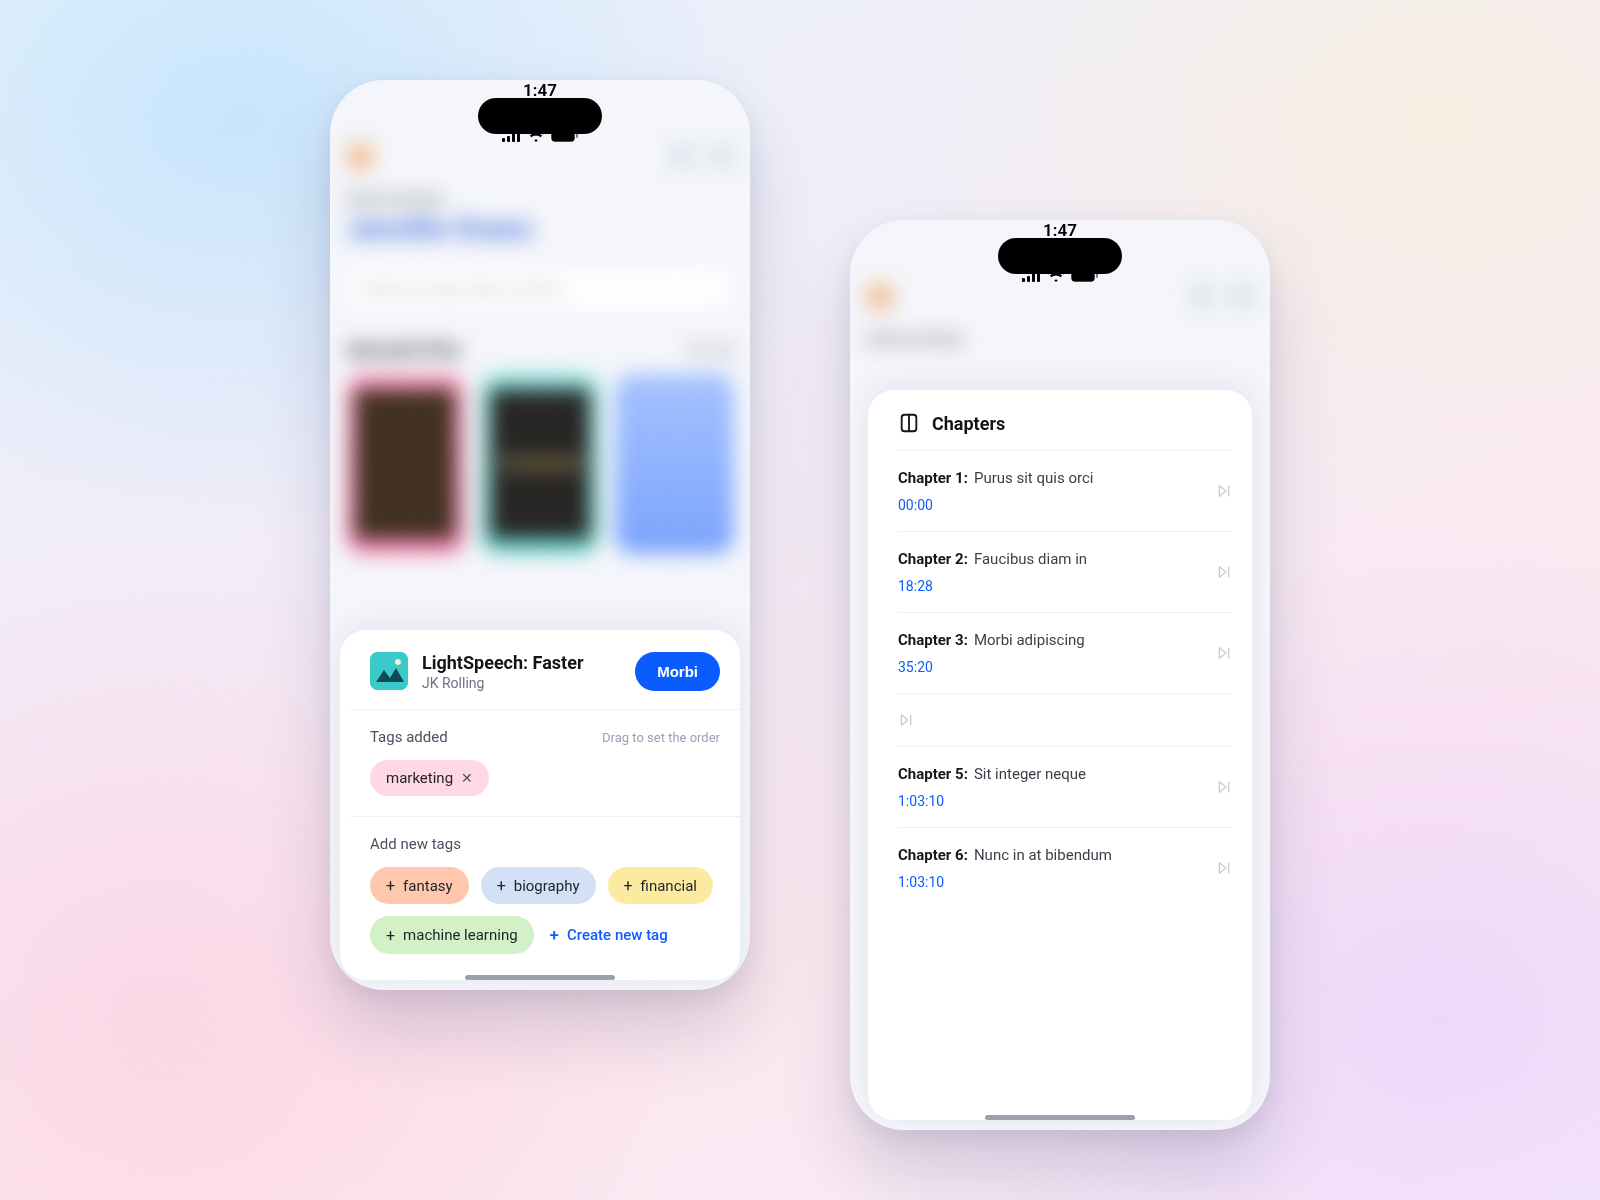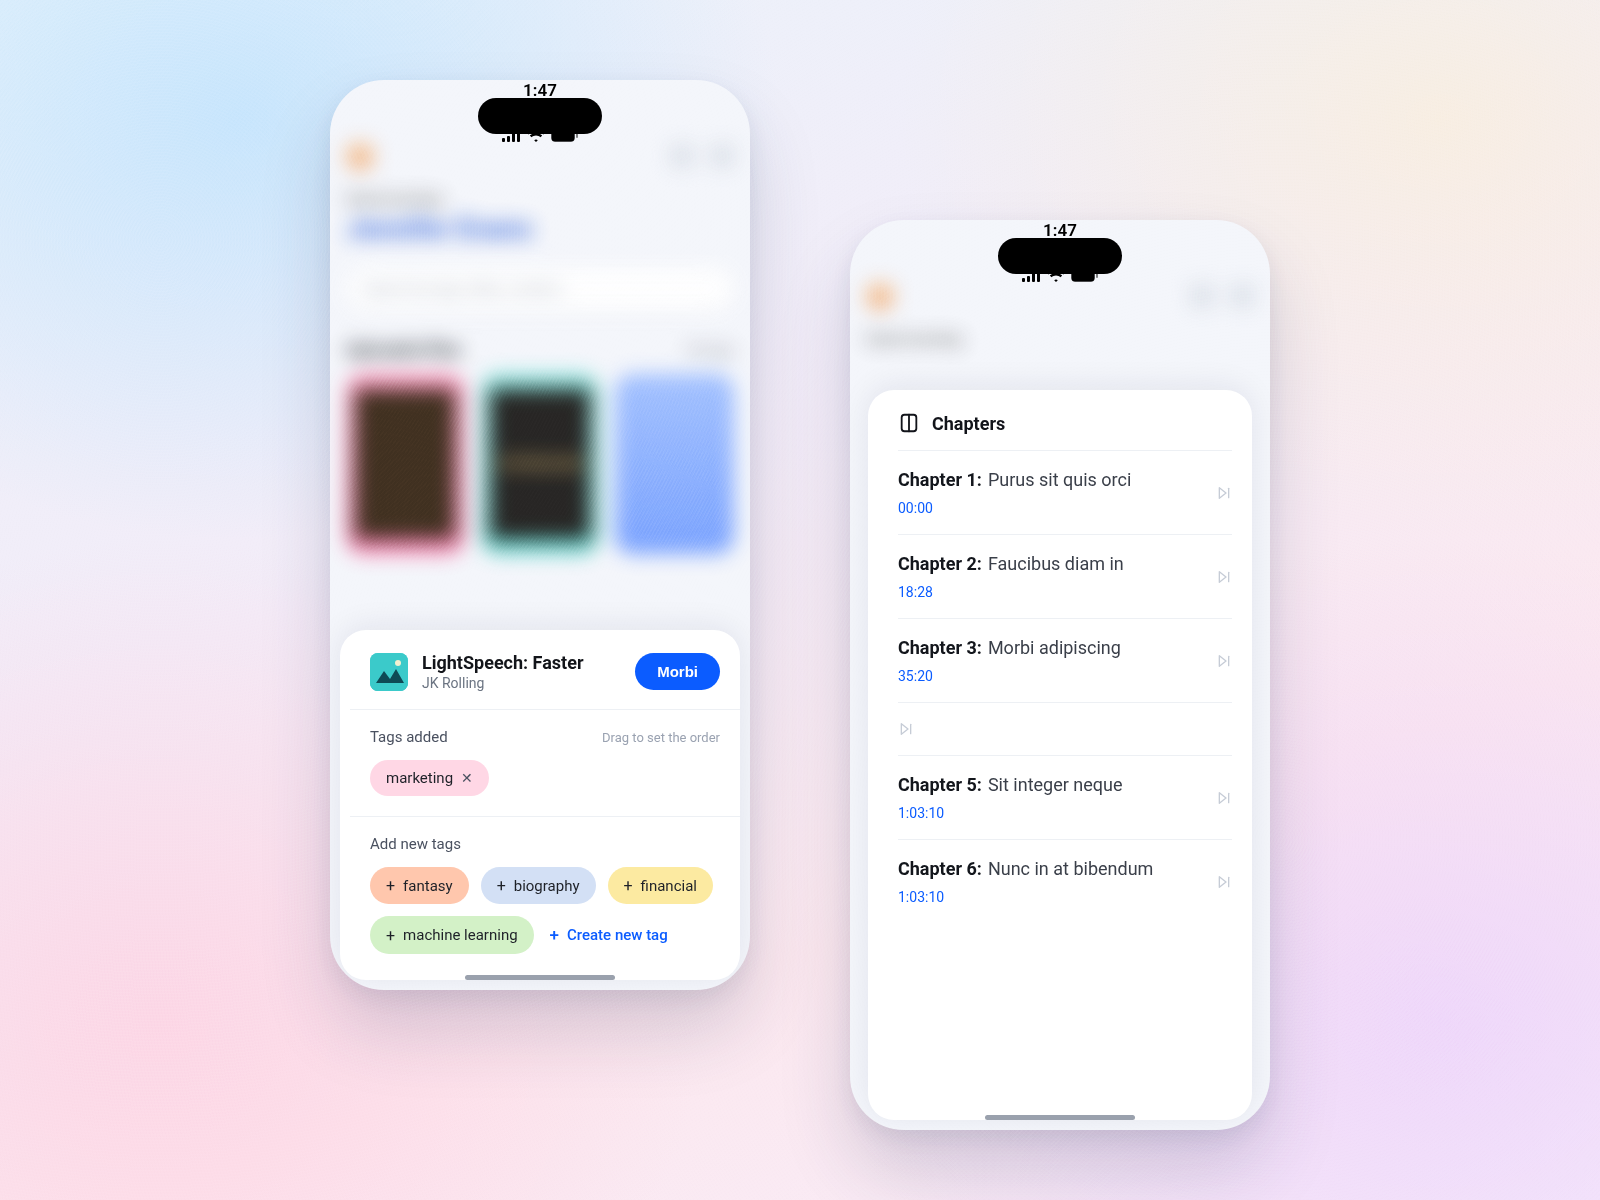--- a/index.html
+++ b/index.html
@@ -111,21 +111,21 @@
     border-radius: 26px;
     box-shadow: 0 -4px 30px rgba(20,30,60,0.08);
     z-index: 20;
     padding-bottom: 28px;
     overflow: hidden;
     padding-left: 10px;
   }
 
   
   .sheet.tags { bottom: 10px; top: 550px; }
-  .sheet-header{display:flex;align-items:center;gap:14px;padding:22px 20px 18px;}
+  .sheet-header{display:flex;gap:14px;padding:22px 20px 18px;}
   .book-thumb{width:38px;height:38px;border-radius:8px;background:linear-gradient(#3fd1d1,#25b7b7);display:flex;align-items:center;justify-content:center;font-size:10px;color:#07373f;font-weight:700;overflow:hidden;}
   .book-thumb svg{width:100%;height:100%;}
   .sheet-title{font-size:18px;font-weight:700;color:#13151a;}
   .sheet-sub{font-size:14px;color:#6b7482;margin-top:2px;}
   .save-btn{margin-left:auto;background:#0b5cff;color:#fff;font-weight:600;font-size:15px;border:none;border-radius:22px;padding:10px 22px;cursor:pointer;}
   .hr{height:1px;background:#edf0f4;}
   .section{padding:18px 20px 0;}
   .section-head{display:flex;justify-content:space-between;align-items:center;margin-bottom:14px;}
   .section-label{font-size:15px;color:#4a5160;}
   .section-hint{font-size:13px;color:#9aa2b1;}
@@ -143,21 +143,21 @@
 
   
   .sheet.chapters { top: 170px; bottom: 10px; left: 18px; right: 18px;}
   .ch-header{display:flex;align-items:center;gap:12px;padding:22px 20px 16px;}
   .book-icon svg{display:block;}
   .ch-title{font-size:18px;font-weight:700;color:#12141a;}
   .ch-list{padding:0 20px;}
   .ch-row{display:flex;align-items:flex-start;justify-content:space-between;padding:18px 0;border-top:1px solid #edf0f4;}
   .ch-row:first-child{border-top:1px solid #edf0f4;}
   .ch-left{}
-  .ch-line{font-size:18px;}
+  .ch-line{font-size:15px;}
   .ch-num{font-weight:700;color:#13161c;margin-right:6px;}
   .ch-name{color:#3a3f49;}
   .ch-time{margin-top:10px;font-size:14px;color:#0b5cff;}
   .ch-play{align-self:center;color:#c6ccd6;cursor:pointer;}
   .ch-play svg{display:block;}
 
 </style>
 </head>
 <body>
 

